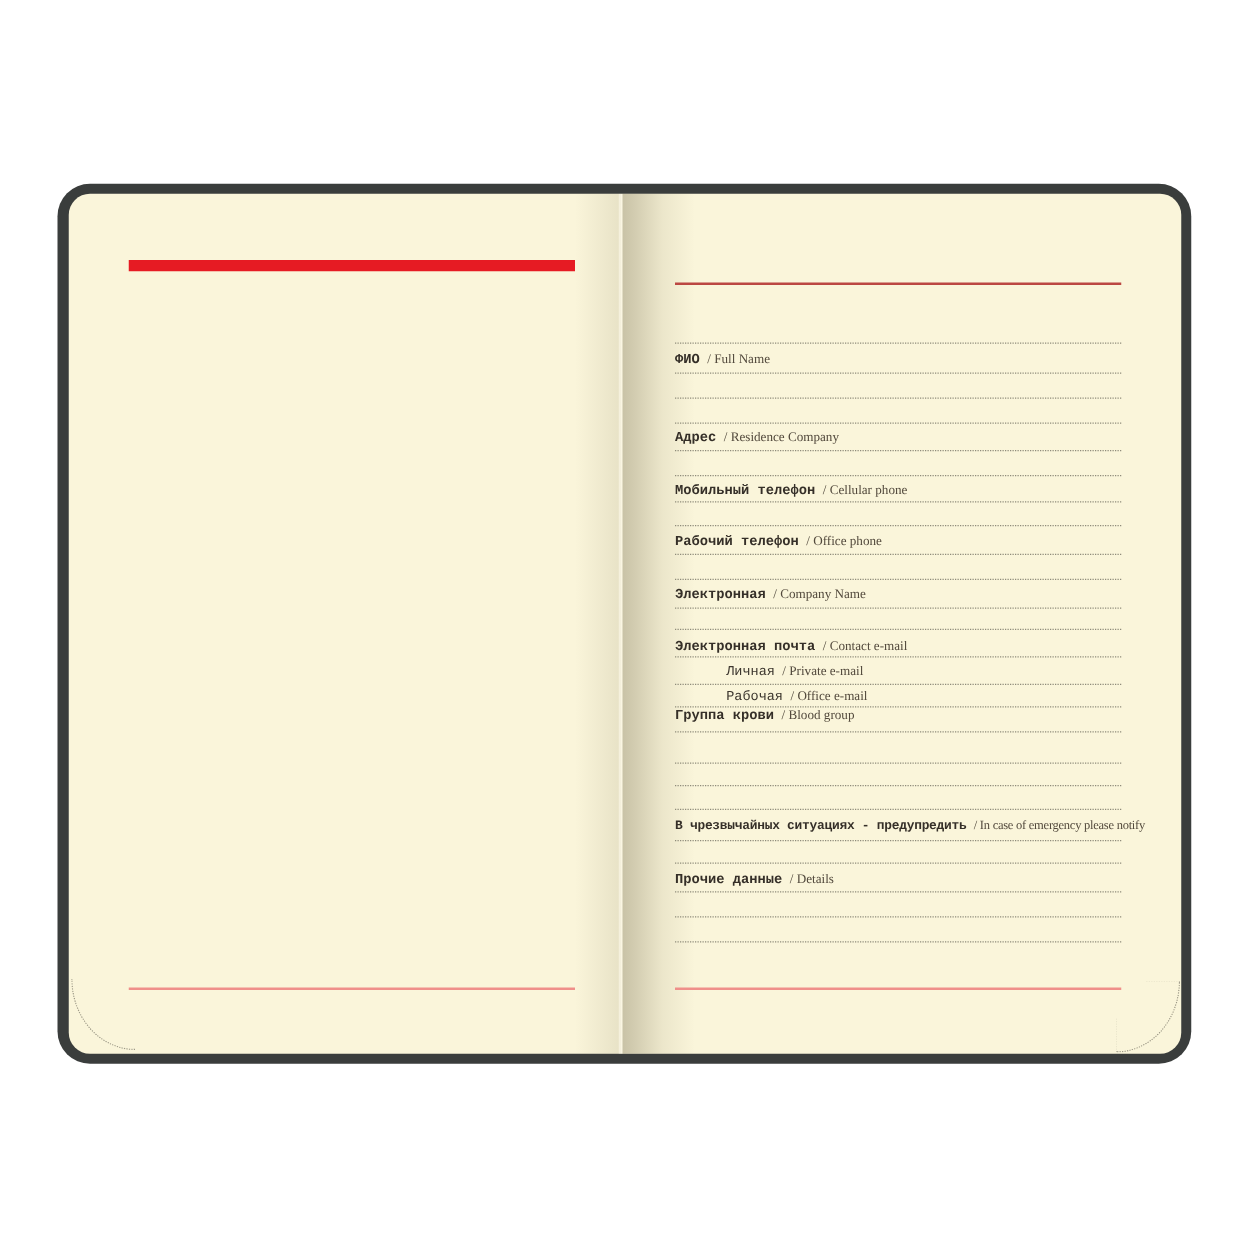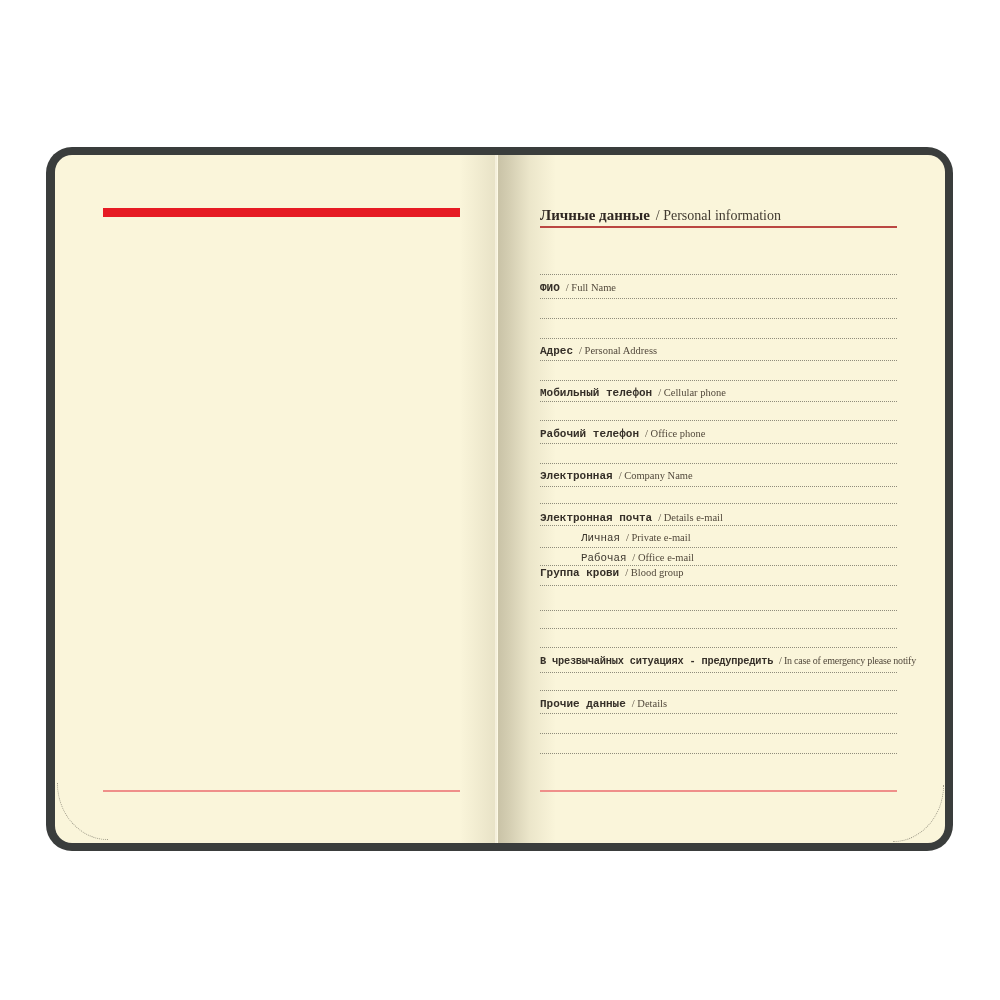--- a/index.html
+++ b/index.html
@@ -54,24 +54,20 @@
       <div class="page-left">
         <div class="red-bar"></div>
         <div class="rule-salmon left-rule"></div>
       </div>
 
       <div class="gutter-left"></div>
       <div class="gutter-highlight"></div>
       <div class="gutter-right"></div>
 
       <div class="page-right">
-        <div class="title">
-          <span class="t-ru">Личные данные</span>
-          <span class="t-en">/ Personal information</span>
-        </div>
         <div class="title-rule"></div>
 
         <div class="dline" style="top:119px"></div>
         <div class="dline" style="top:143px"></div>
         <div class="dline" style="top:163px"></div>
         <div class="dline" style="top:183px"></div>
         <div class="dline" style="top:205px"></div>
         <div class="dline" style="top:225px"></div>
         <div class="dline" style="top:246px"></div>
         <div class="dline" style="top:265px"></div>
@@ -91,37 +87,37 @@
         <div class="dline" style="top:558px"></div>
         <div class="dline" style="top:578px"></div>
         <div class="dline" style="top:598px"></div>
 
         <div class="label" style="top:124px">
           <span class="l-ru">ФИО</span>
           <span class="l-en">/ Full Name</span>
         </div>
         <div class="label" style="top:187px">
           <span class="l-ru">Адрес</span>
-          <span class="l-en">/ Personal Address</span>
+          <span class="l-en">/ Residence Company</span>
         </div>
         <div class="label" style="top:229px">
           <span class="l-ru">Мобильный телефон</span>
           <span class="l-en">/ Cellular phone</span>
         </div>
         <div class="label" style="top:270px">
           <span class="l-ru">Рабочий телефон</span>
           <span class="l-en">/ Office phone</span>
         </div>
         <div class="label" style="top:312px">
           <span class="l-ru">Электронная</span>
           <span class="l-en">/ Company Name</span>
         </div>
         <div class="label" style="top:354px">
           <span class="l-ru">Электронная почта</span>
-          <span class="l-en">/ Details e-mail</span>
+          <span class="l-en">/ Contact e-mail</span>
         </div>
         <div class="label sub" style="top:374px">
           <span class="l-ru">Личная</span>
           <span class="l-en">/ Private e-mail</span>
         </div>
         <div class="label sub" style="top:394px">
           <span class="l-ru">Рабочая</span>
           <span class="l-en">/ Office e-mail</span>
         </div>
         <div class="label" style="top:409px">

